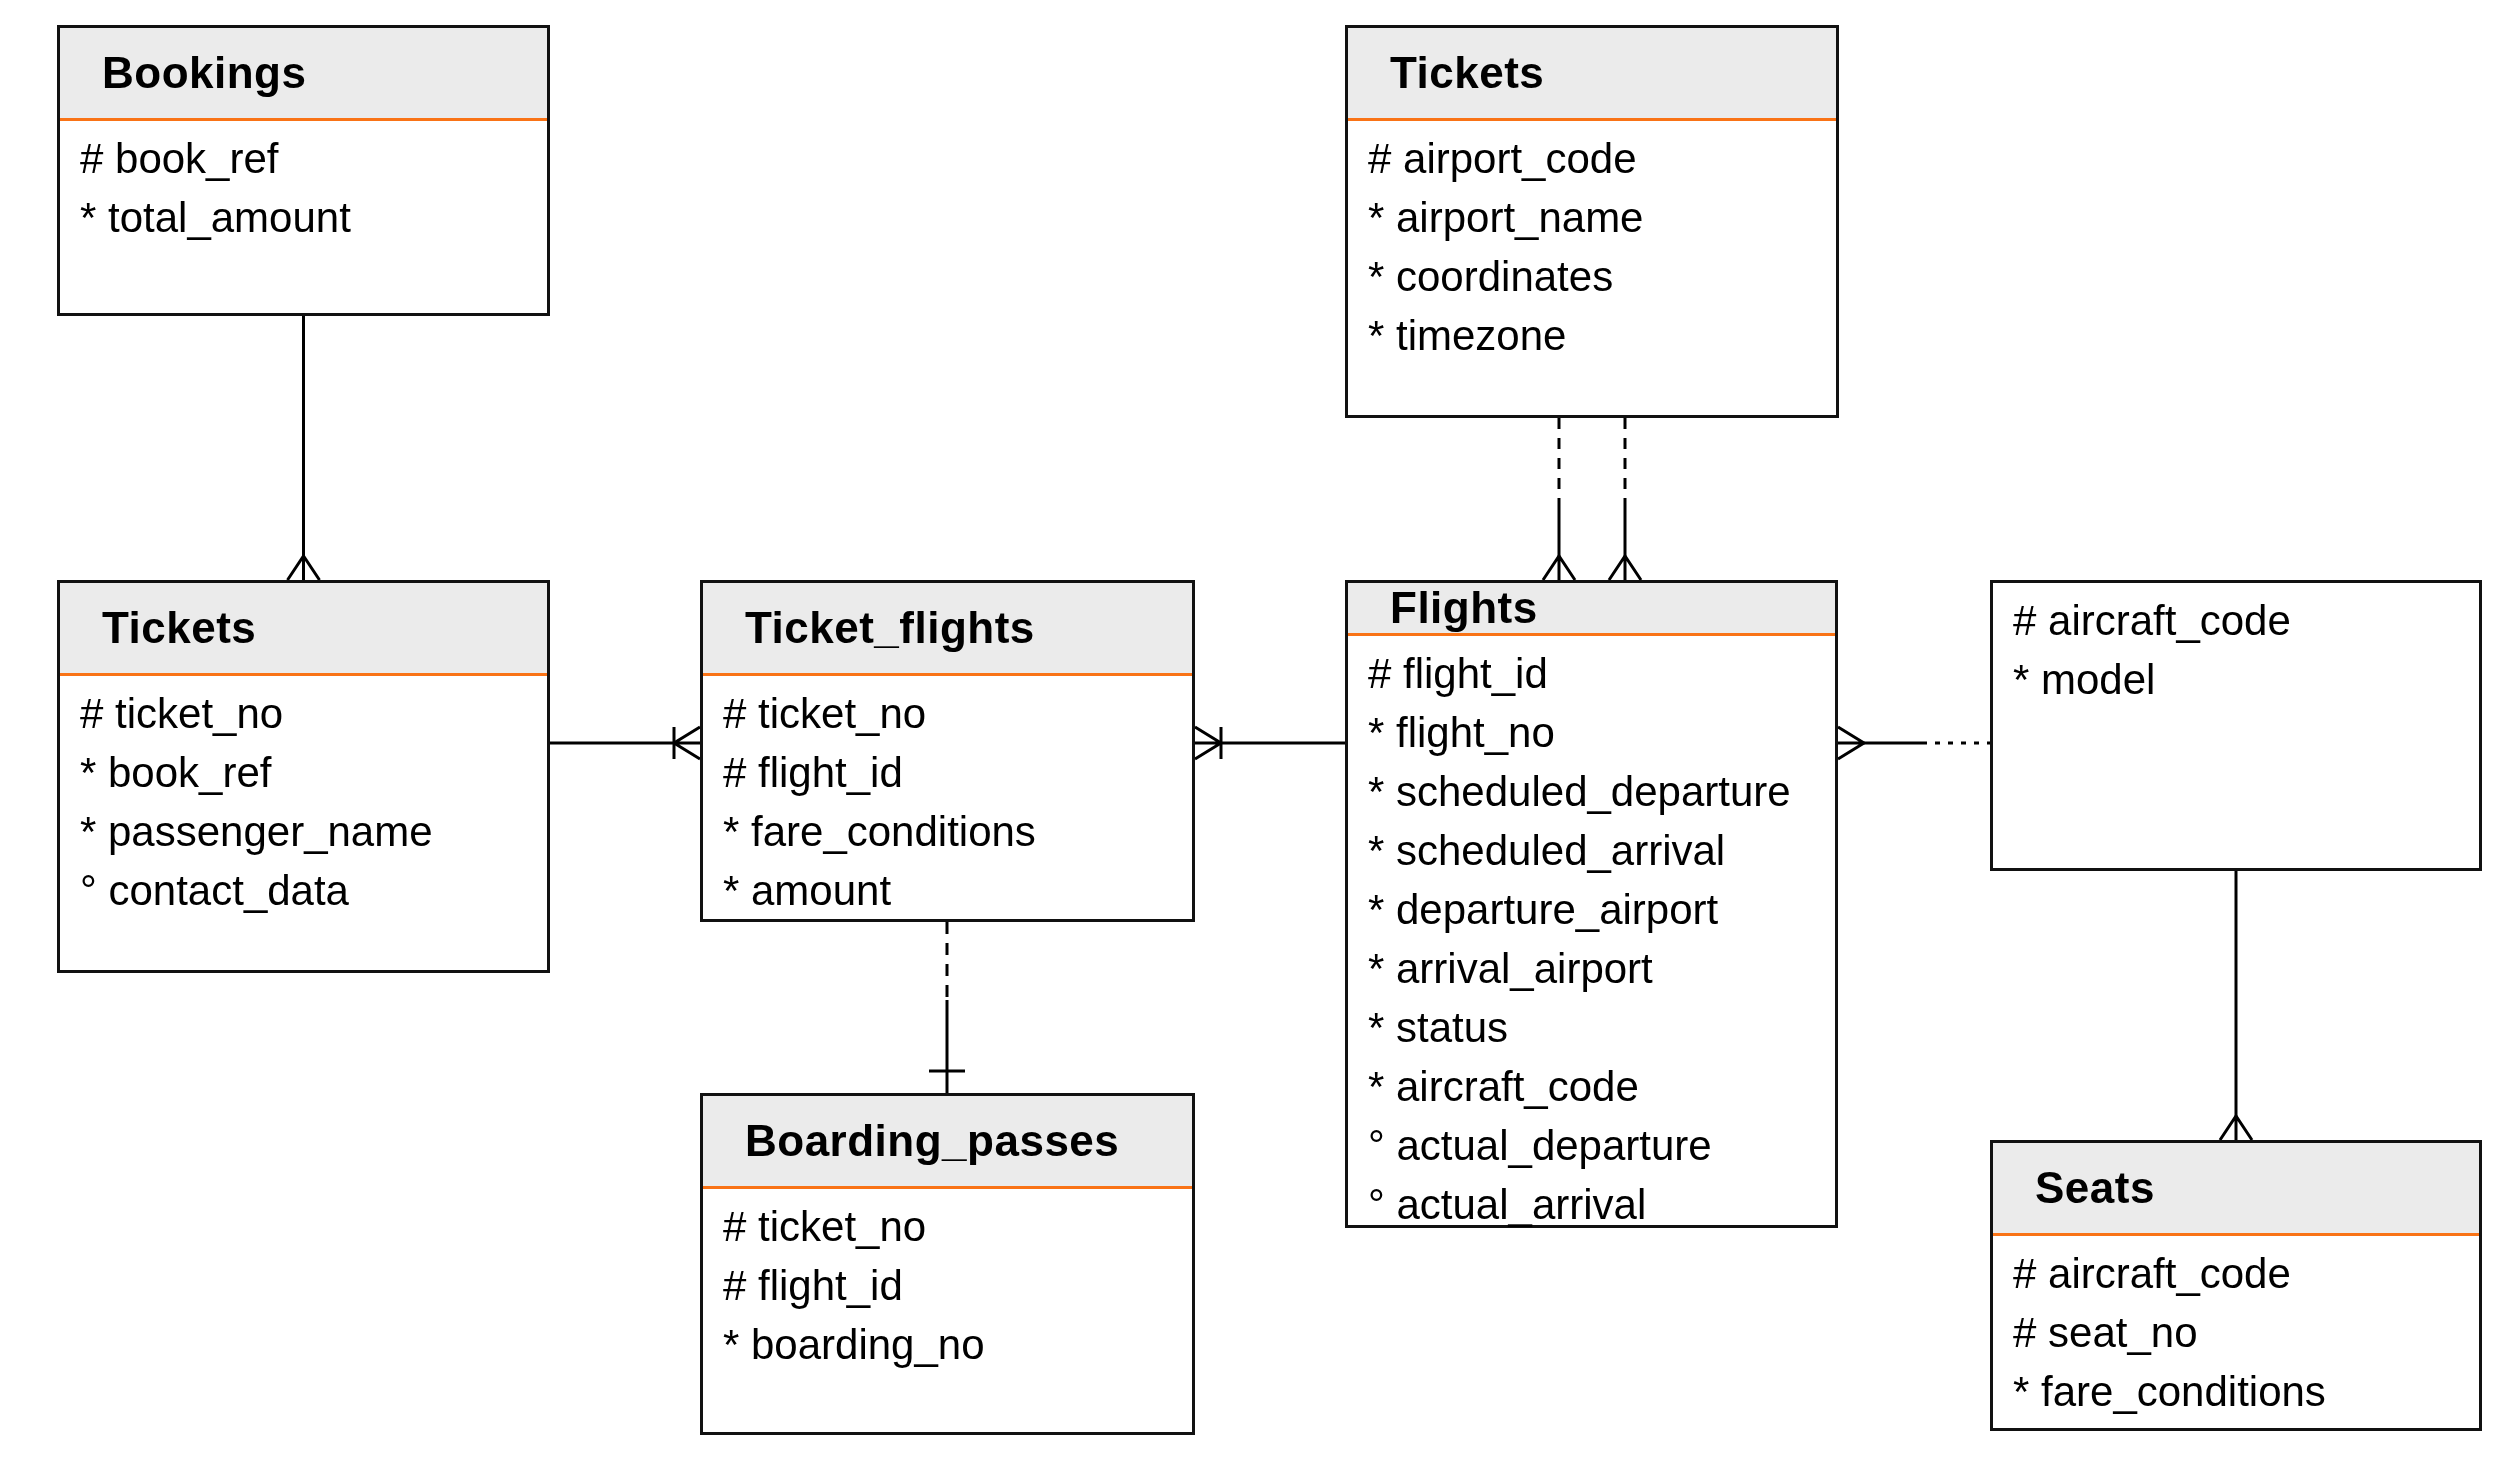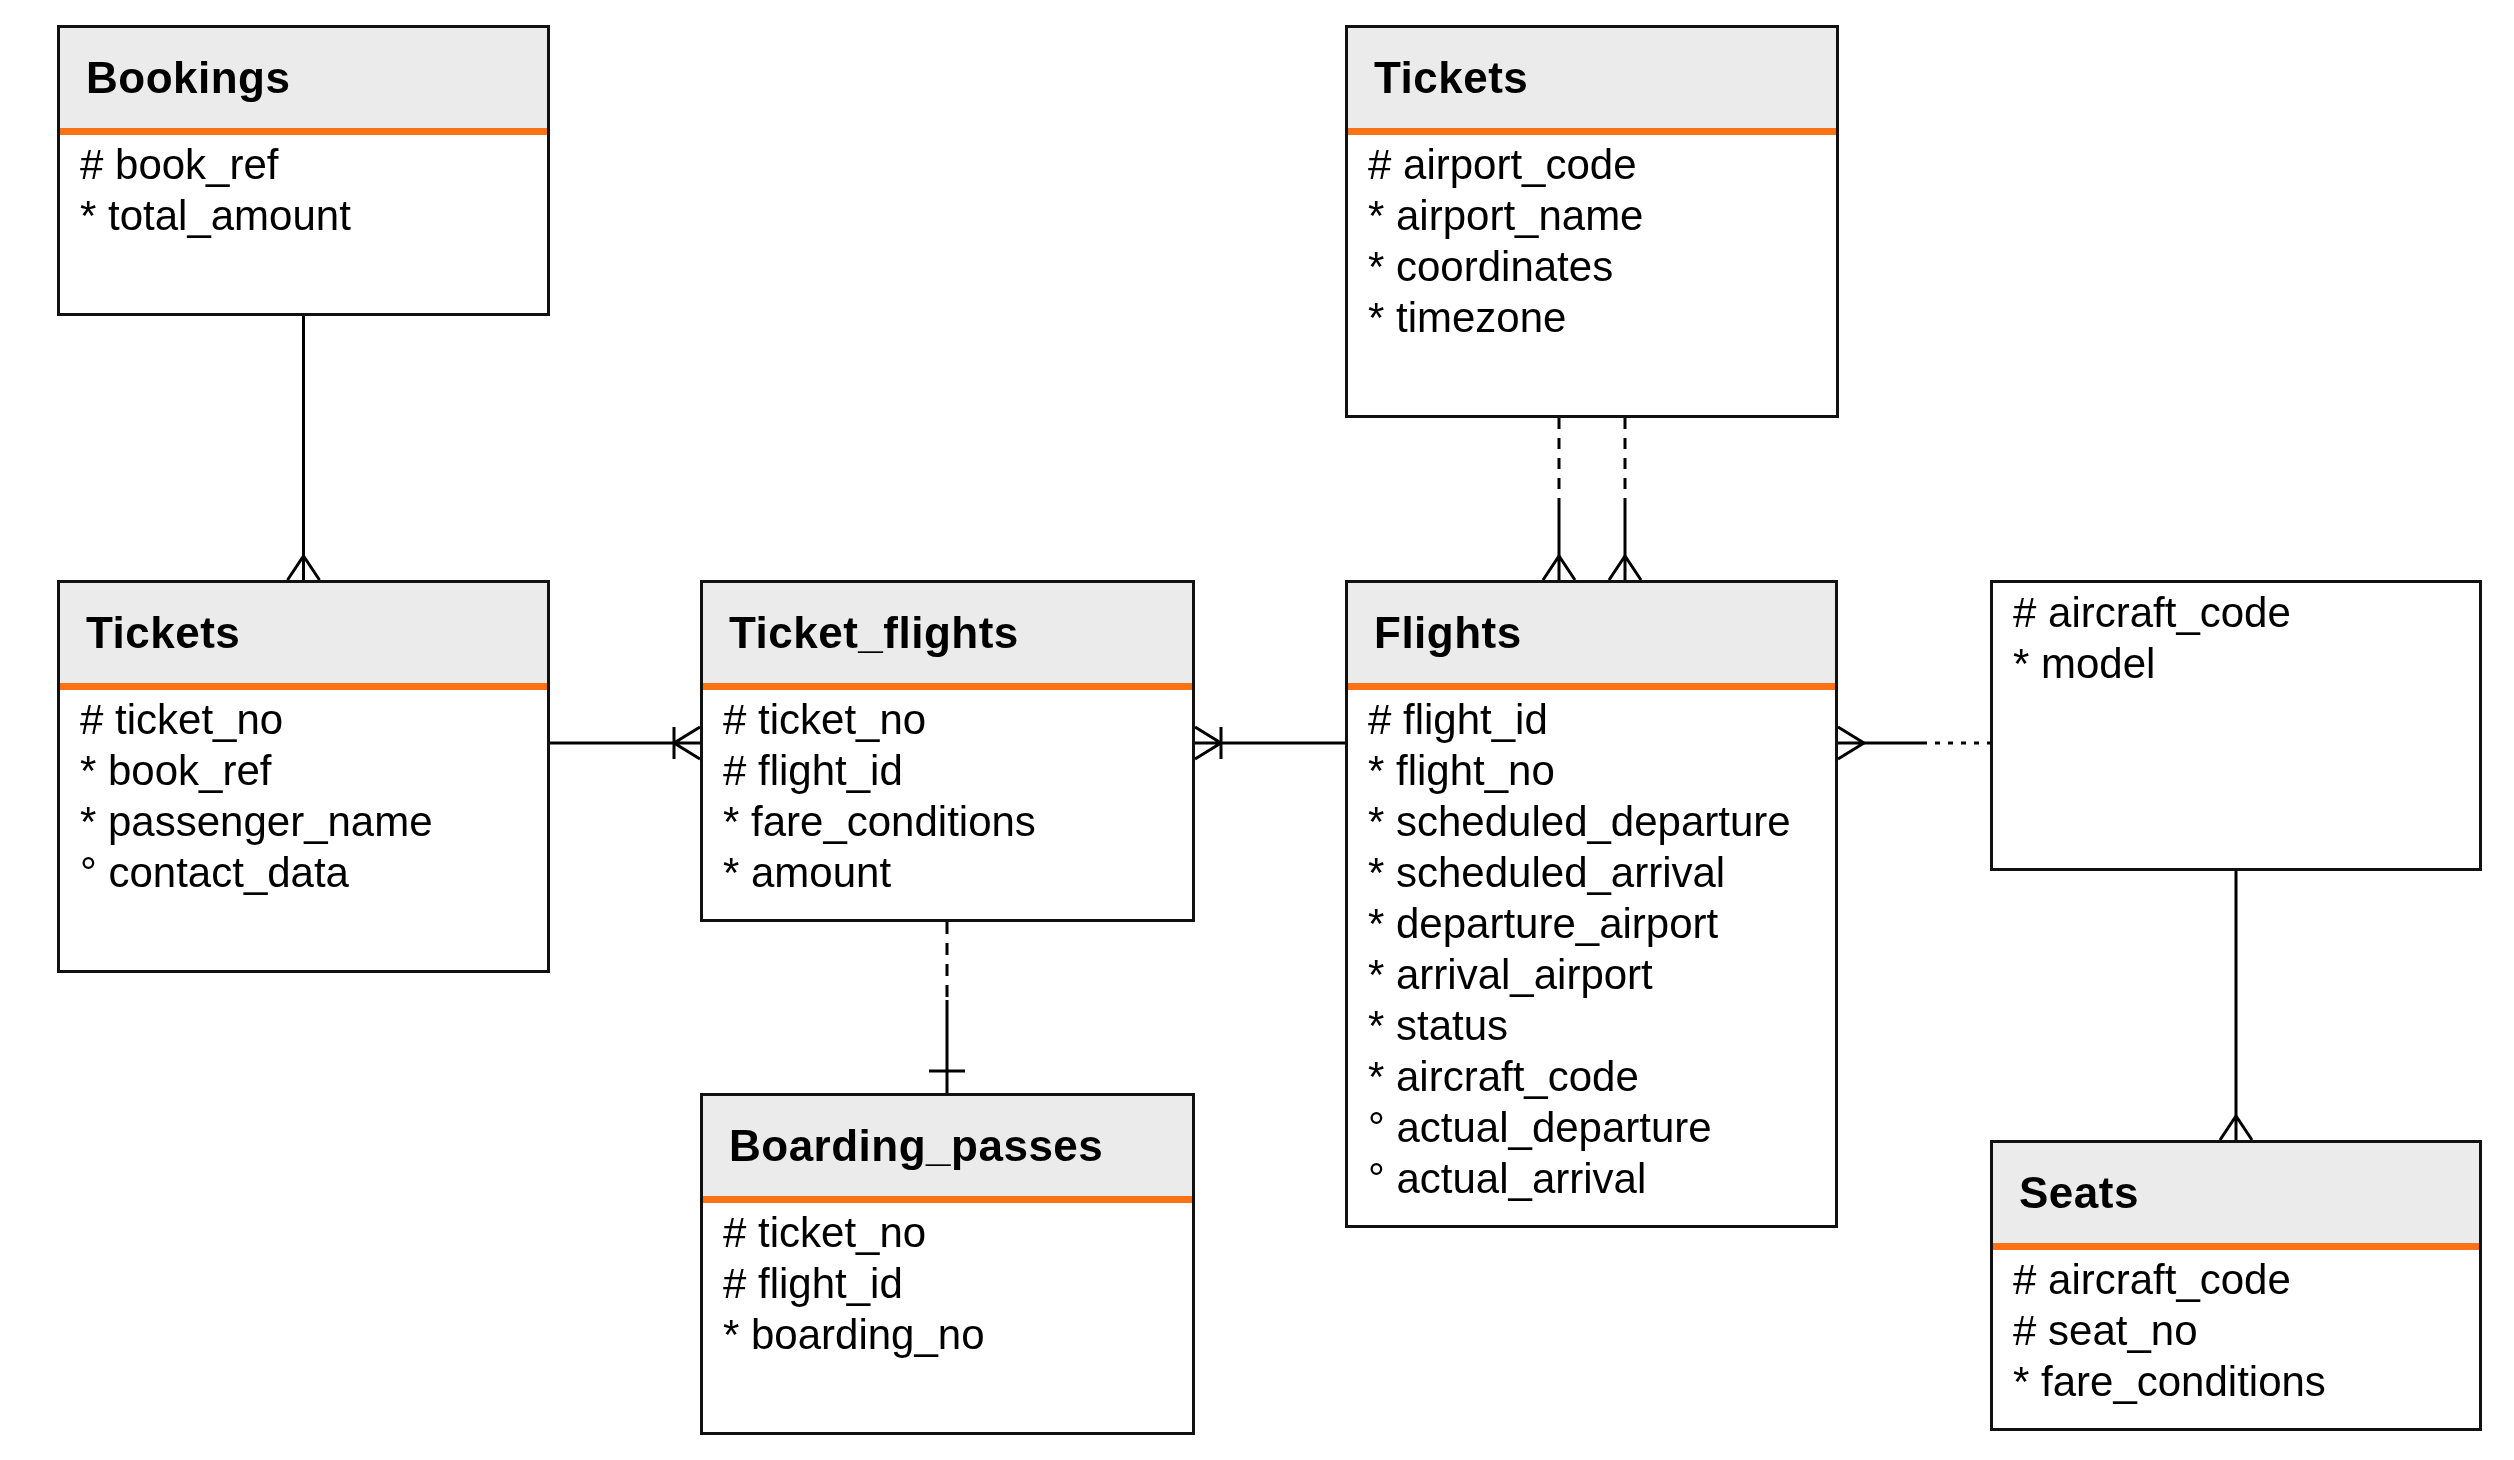--- a/index.html
+++ b/index.html
@@ -26,38 +26,39 @@
   .entity {
     position: absolute;
     box-sizing: border-box;
     border: 3px solid #111111;
     background: #ffffff;
     display: flex;
     flex-direction: column;
   }
   .entity-header {
     box-sizing: border-box;
-    height: 107px;
+    height: 93px;
     background: #ebebeb;
-    border-bottom: 7px solid #f97316;
+    border-bottom: 3px solid #f97316;
     display: flex;
     align-items: center;
-    padding-left: 26px;
+    padding-left: 42px;
     font-size: 44px;
     font-weight: bold;
     letter-spacing: 0.5px;
   }
   .entity-body {
     flex: 1;
     padding: 4px 8px 0 20px;
   }
   .attr-row {
     font-size: 42px;
     line-height: 51px;
     white-space: nowrap;
+    margin-top: 8px;
   }
 </style>
 </head>
 <body>
 
 <div id="canvas">
 
   <svg id="lines" viewBox="0 0 2514 1460">
     <g stroke="#000000" stroke-width="3" fill="none">
 

